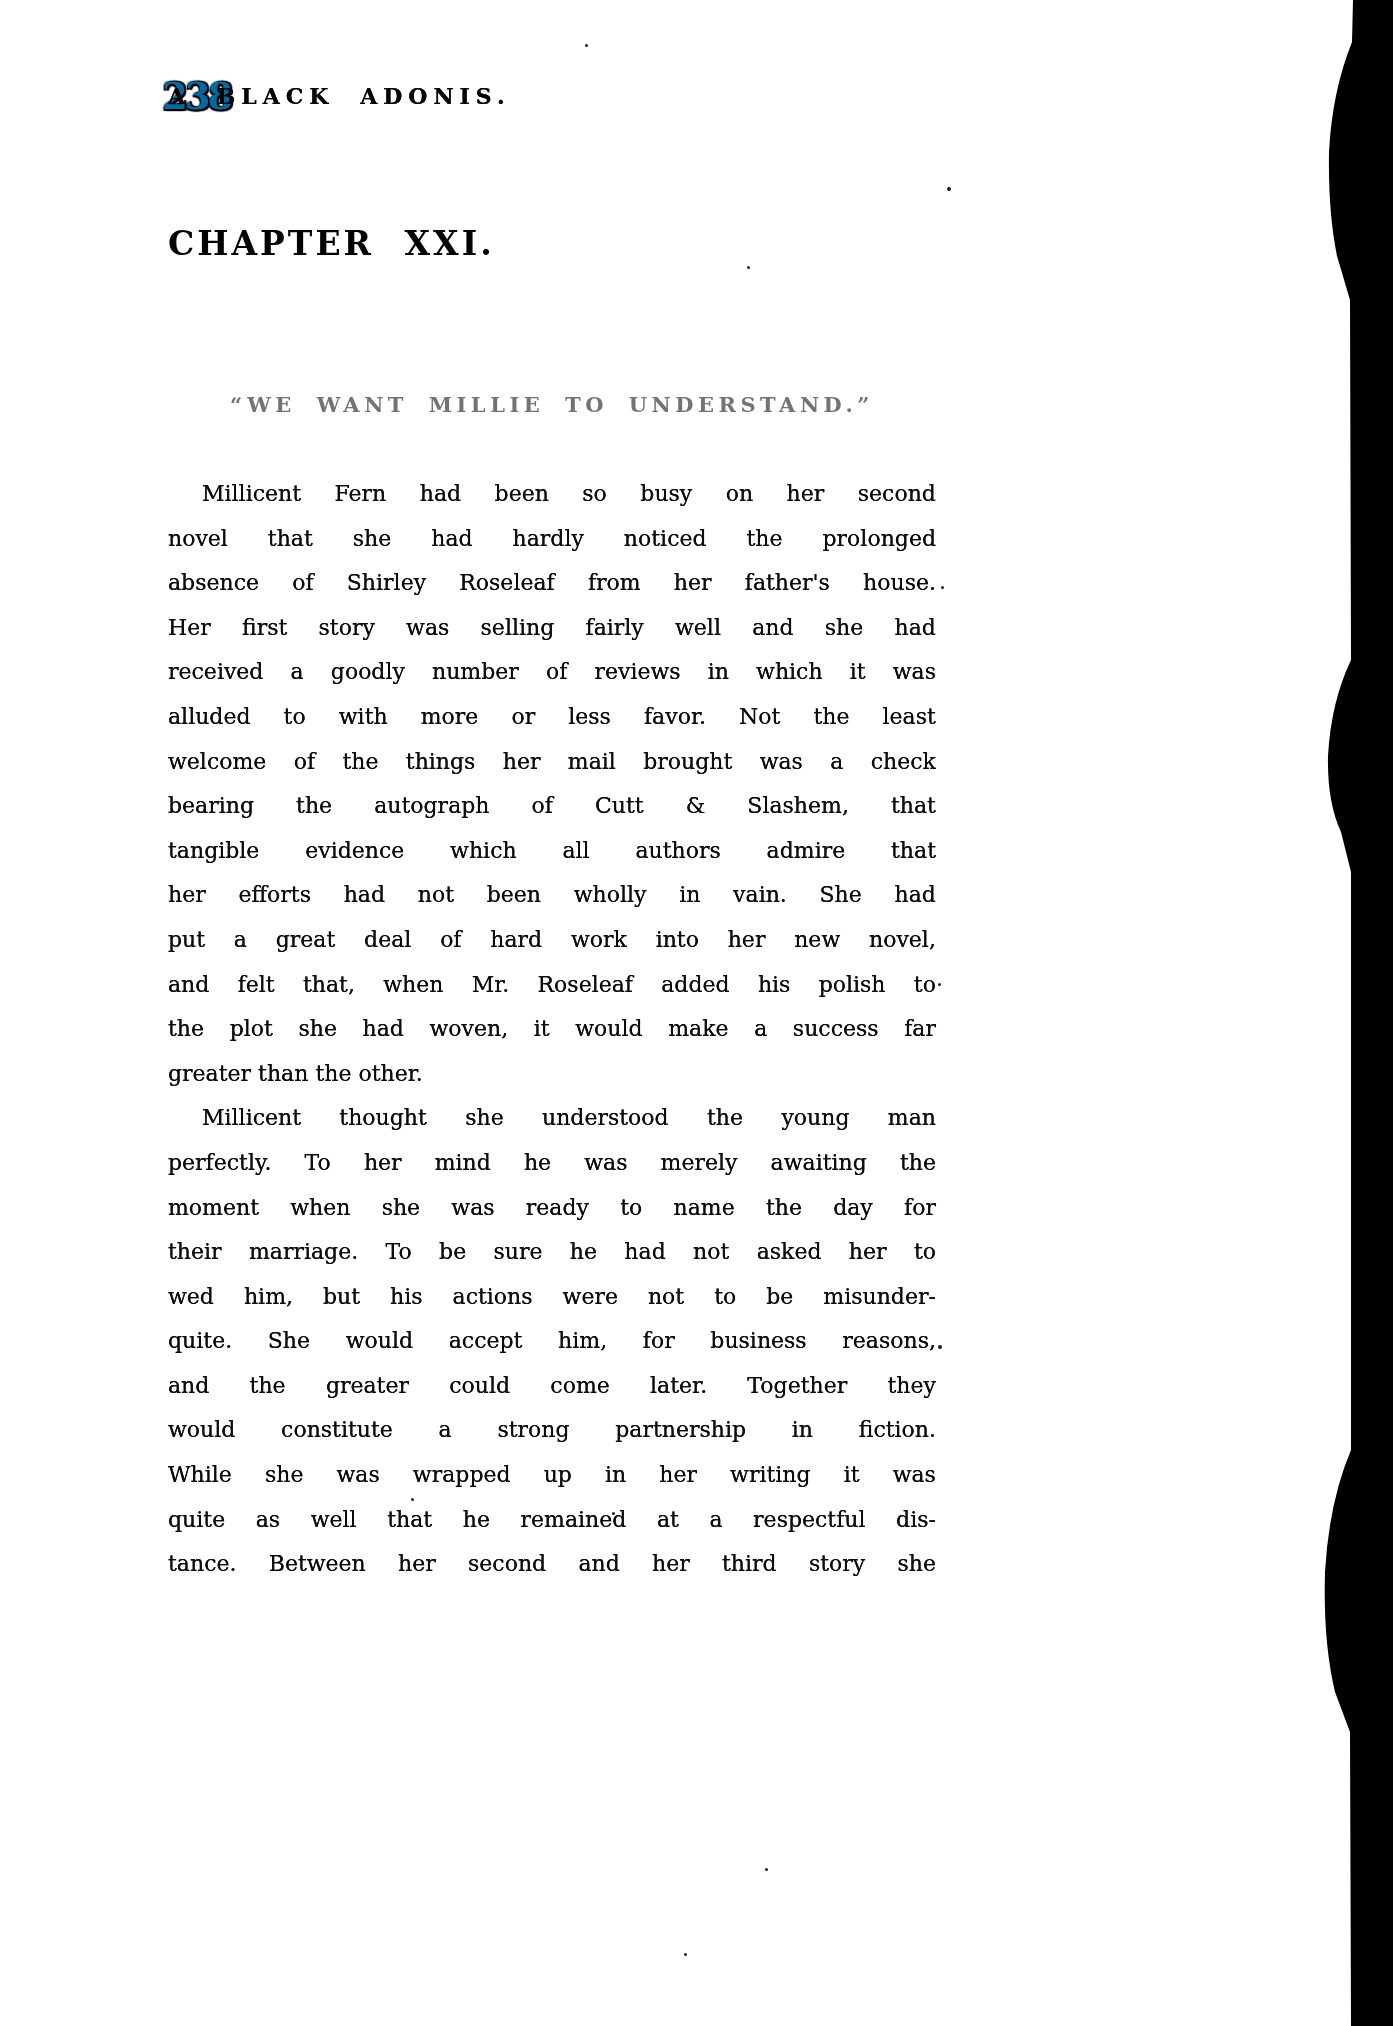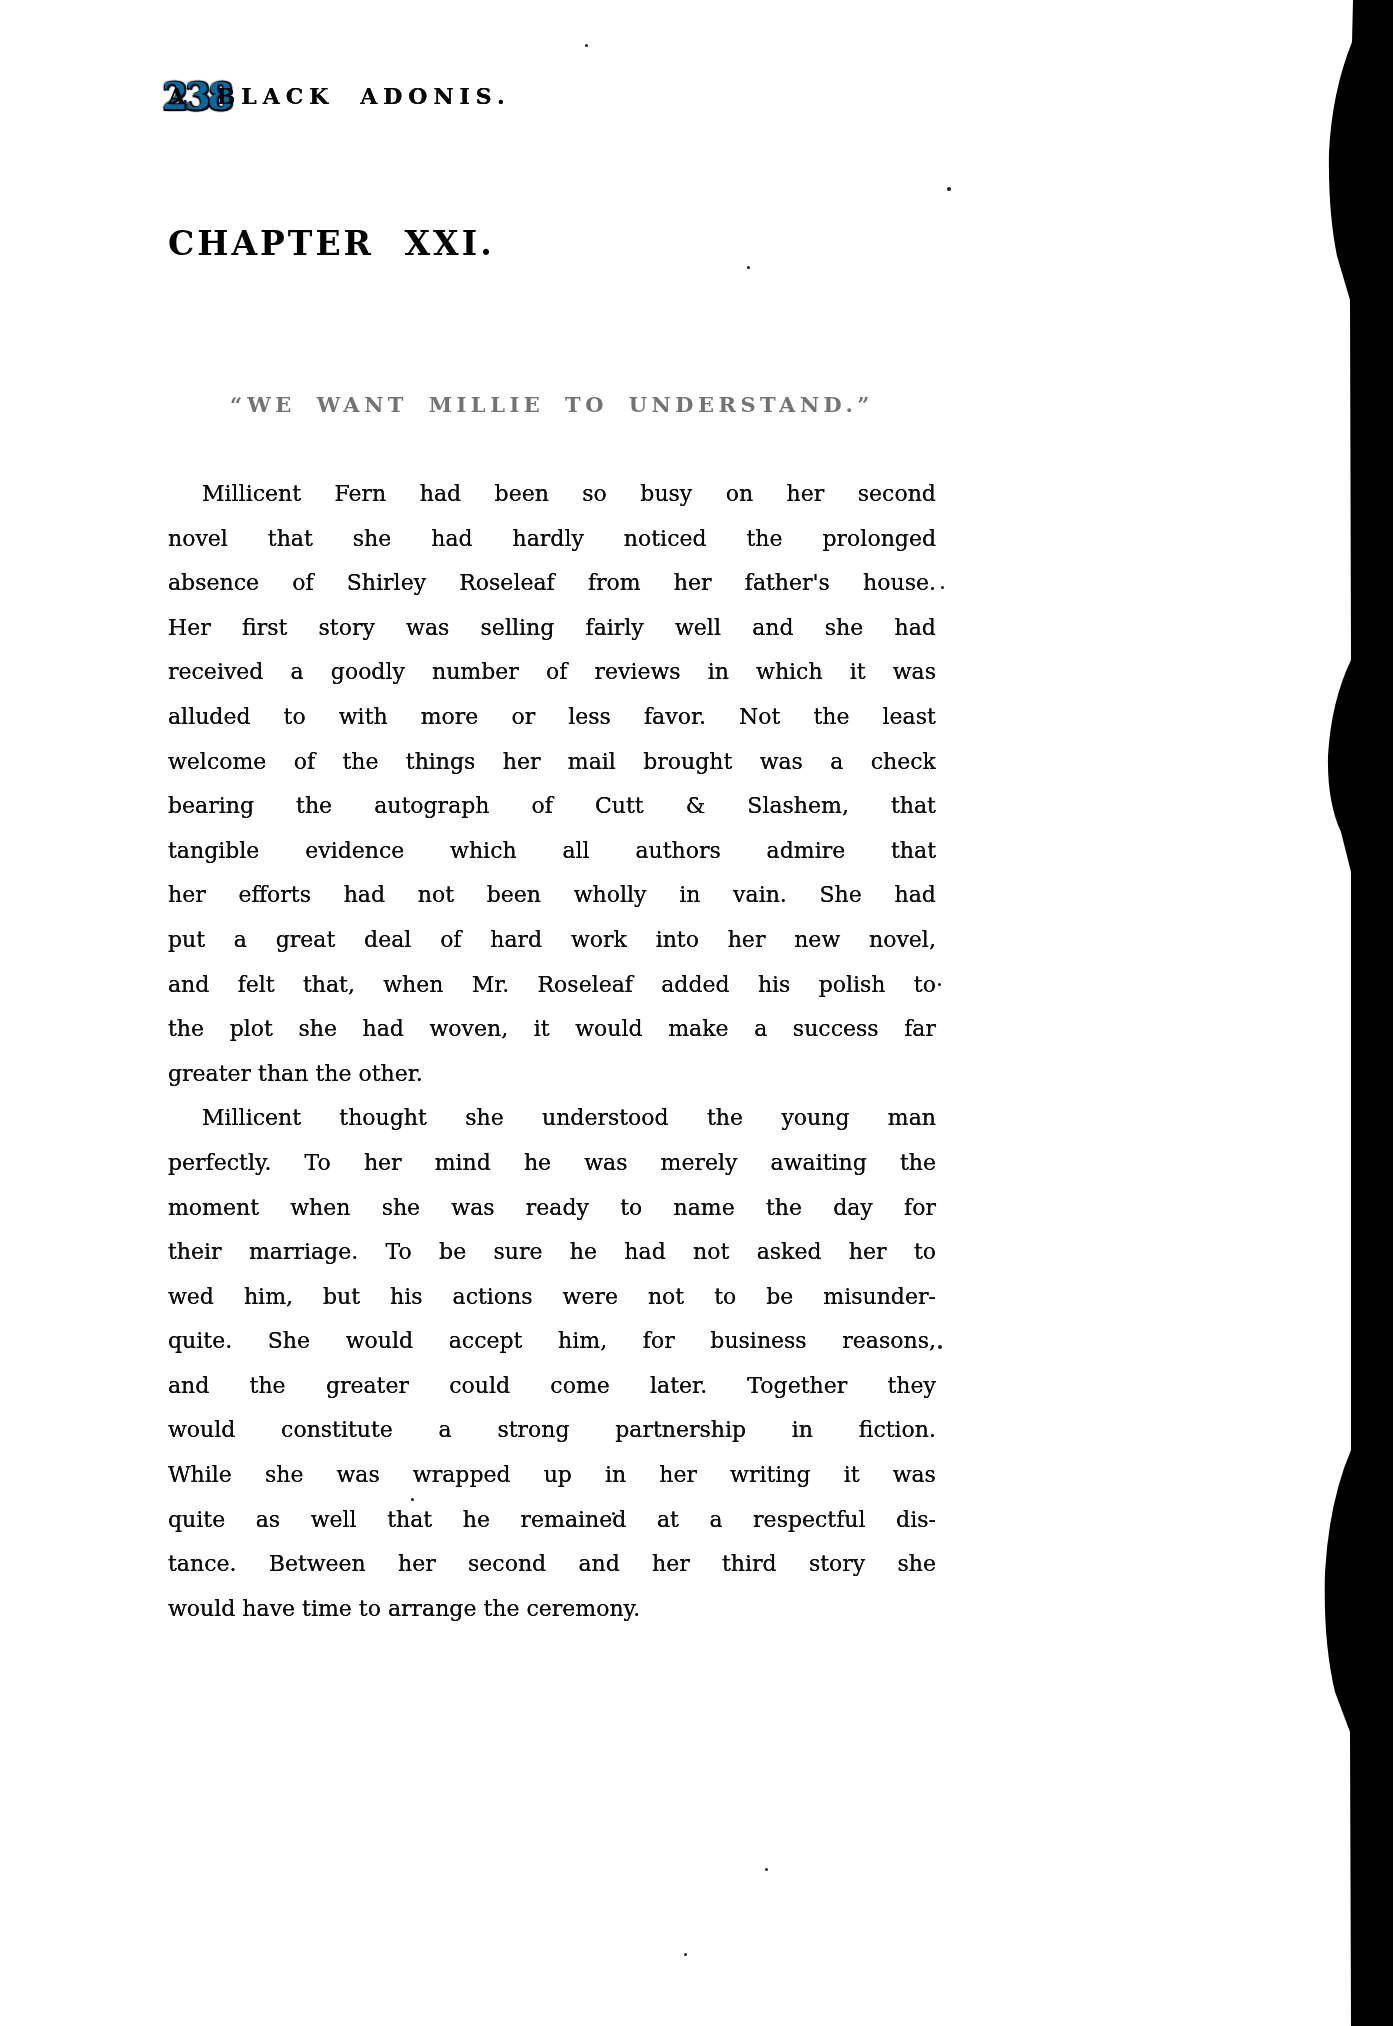--- a/index.html
+++ b/index.html
@@ -335,21 +335,20 @@
           <span>tance.</span>
           <span>Between</span>
           <span>her</span>
           <span>second</span>
           <span>and</span>
           <span>her</span>
           <span>third</span>
           <span>story</span>
           <span>she</span>
         </div>
-        <div class="line last">would have time to arrange the ceremony.</div>
       </div>
     </div>
 
   <svg class="gutter-svg" viewBox="0 0 70 2026" preserveAspectRatio="none" aria-hidden="true">
     <path fill="#000000" d="
       M70,0 L30,0
       L29,42
       Q9,92 6,152
       Q5,212 14,256
       L27,300

